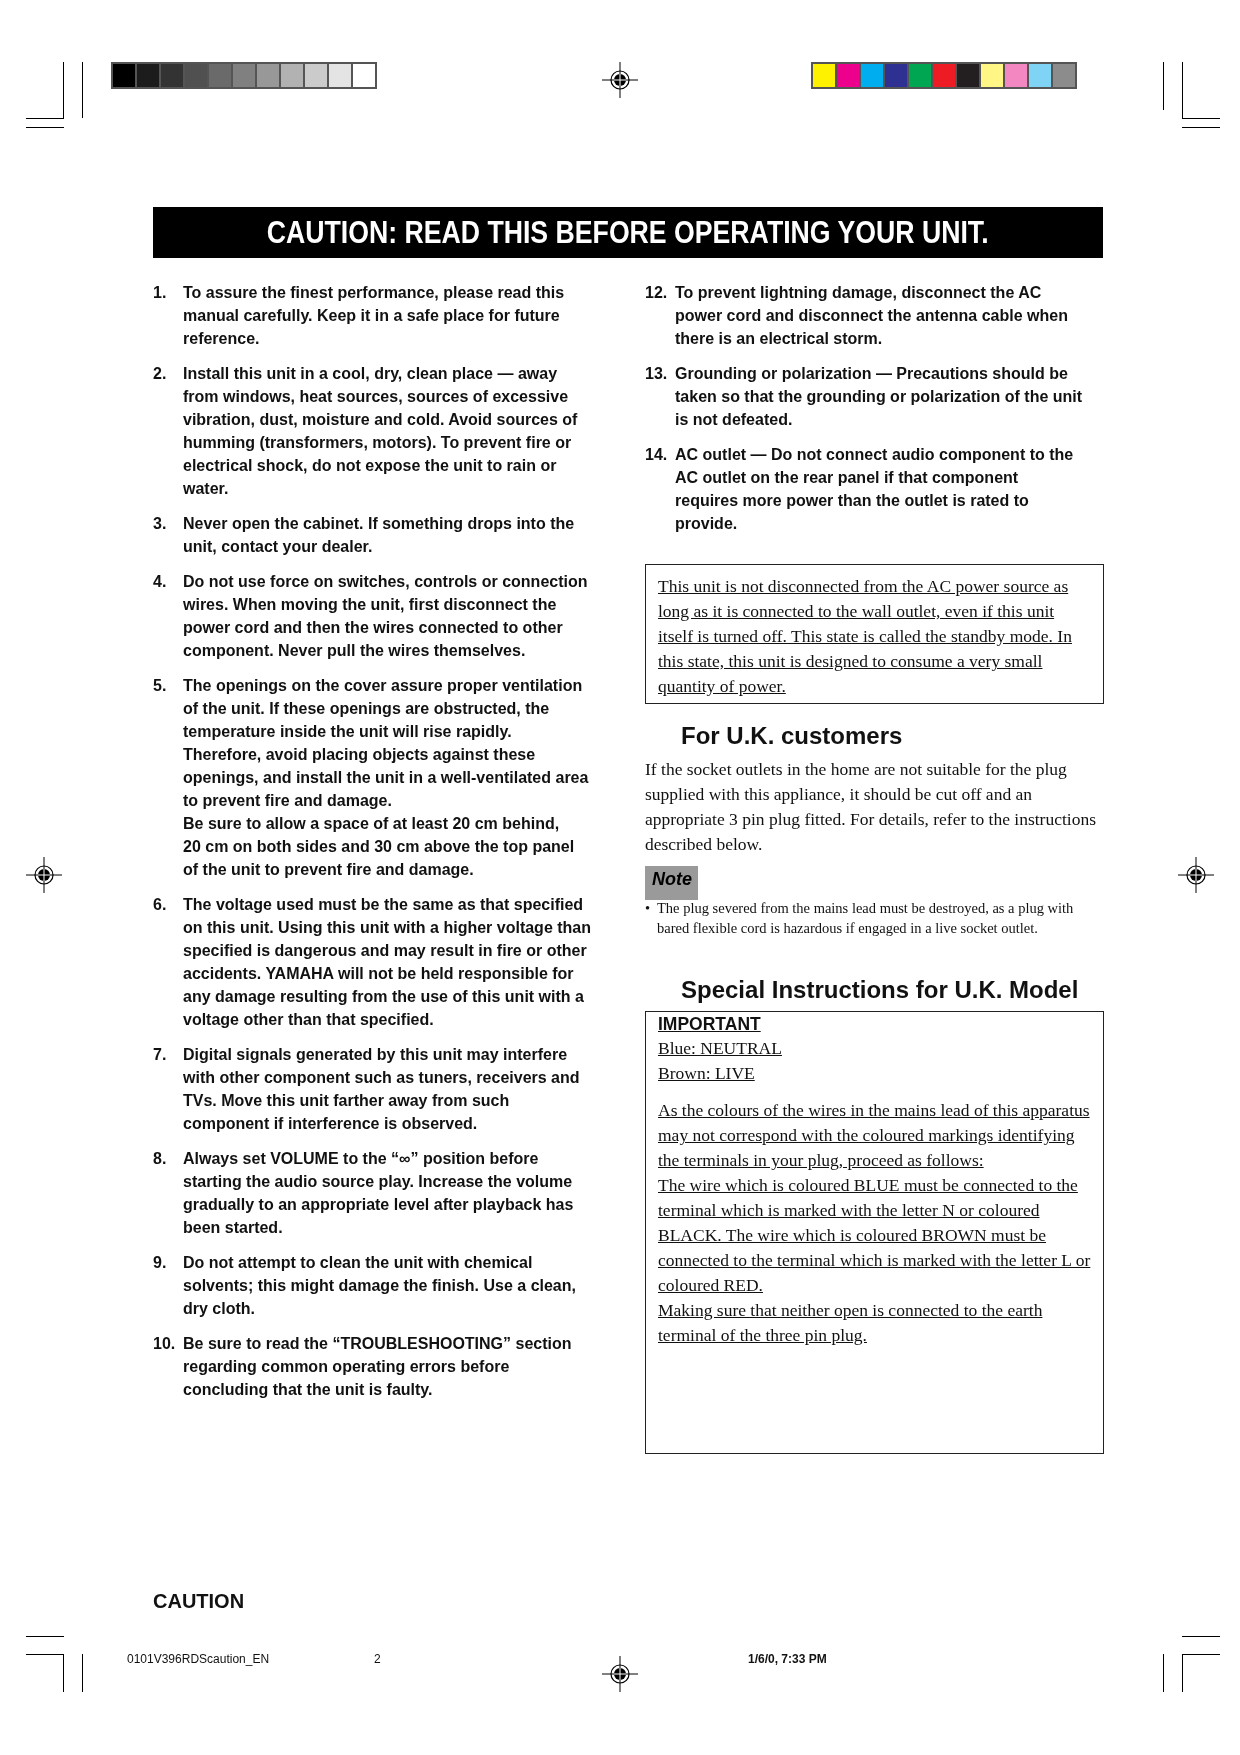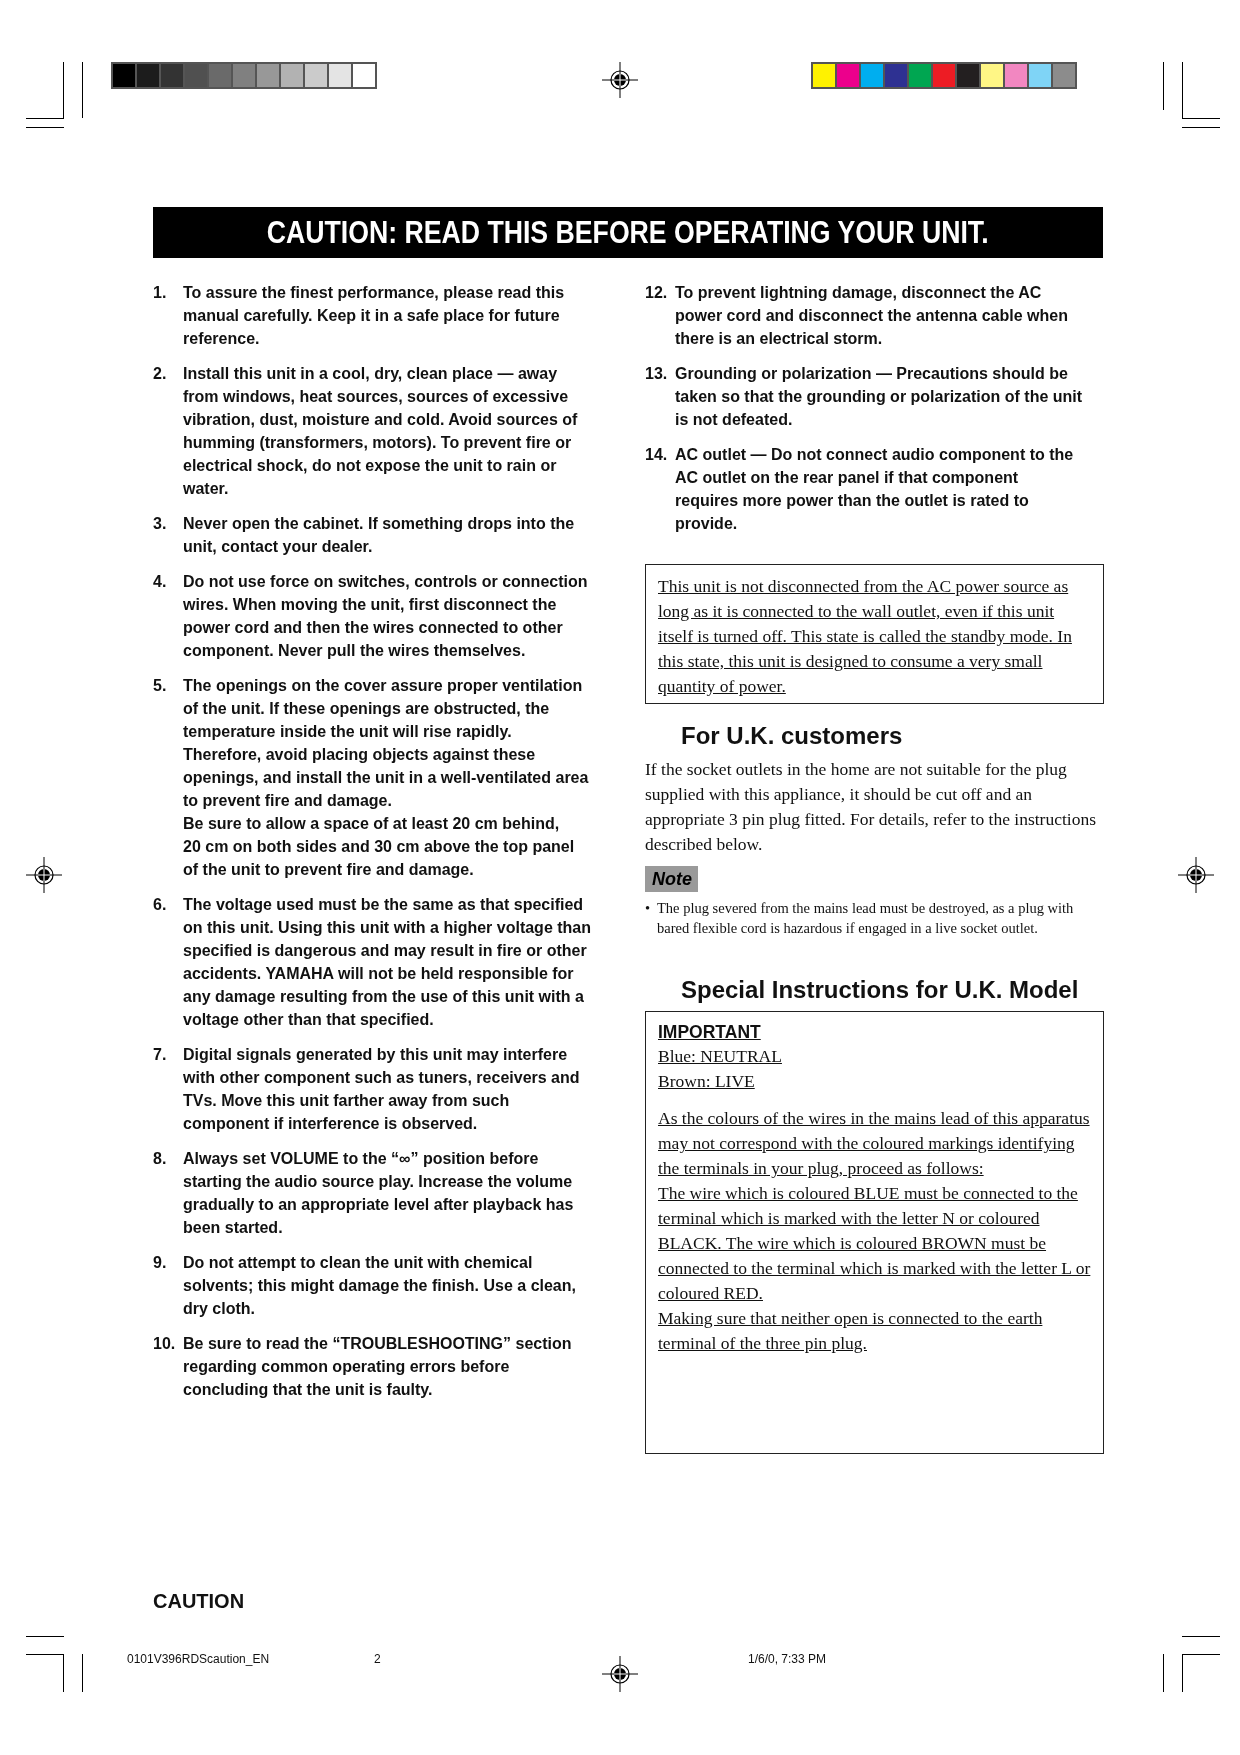--- a/index.html
+++ b/index.html
@@ -36,27 +36,27 @@
   .box { position: absolute; border: 1.5px solid #222; font-family: "Liberation Serif", serif; font-size: 17.5px; line-height: 25px; text-decoration: underline; }
   .standby-box { left: 645px; top: 564px; width: 459px; height: 140px; padding: 9px 12px; }
 
   .h2 { position: absolute; font-weight: bold; font-size: 24px; }
   .uk-heading { left: 681px; top: 722px; }
   .special-heading { left: 681px; top: 976px; }
 
   .serif-para { position: absolute; font-family: "Liberation Serif", serif; font-size: 17.5px; line-height: 25px; }
   .uk-para { left: 645px; top: 757px; width: 470px; }
 
-  .note-label { position: absolute; left: 645px; top: 866px; width: 53px; height: 26px; background: #9a9a9a;
+  .note-label { position: absolute; left: 645px; top: 866px; width: 53px; height: 34px; background: #9a9a9a;
                 font-weight: bold; font-style: italic; font-size: 18px; line-height: 26px; padding-left: 7px; color: #000; }
   .note-text { position: absolute; left: 645px; top: 898px; width: 460px; font-family: "Liberation Serif", serif;
                font-size: 14.5px; line-height: 20px; display: flex; }
   .note-text .bullet { width: 12px; flex: none; }
 
-  .important-box { left: 645px; top: 1011px; width: 459px; height: 443px; padding: 8px 12px; }
+  .important-box { left: 645px; top: 1011px; width: 459px; height: 443px; padding: 0 12px; }
   .important-box .imp-title { font-family: "Liberation Sans", sans-serif; font-weight: bold; font-size: 17.5px; line-height: 24px; }
   .important-box p { margin-bottom: 12px; }
   .important-box p.tight { margin-bottom: 0; }
 
   .footer-caution { position: absolute; left: 153px; top: 1590px; font-weight: bold; font-size: 20px; }
   .slug { position: absolute; top: 1652px; font-size: 12px; color: #111; }
 </style>
 </head>
 <body>
 
@@ -262,13 +262,13 @@
   <p class="tight">Blue: NEUTRAL</p>
   <p>Brown: LIVE</p>
   <p class="tight">As the colours of the wires in the mains lead of this apparatus may not correspond with the coloured markings identifying the terminals in your plug, proceed as follows:</p>
   <p class="tight">The wire which is coloured BLUE must be connected to the terminal which is marked with the letter N or coloured BLACK. The wire which is coloured BROWN must be connected to the terminal which is marked with the letter L or coloured RED.</p>
   <p class="tight">Making sure that neither open is connected to the earth terminal of the three pin plug.</p>
 </div>
 
 <div class="footer-caution">CAUTION</div>
 <div class="slug" style="left:112px;margin-left:15px;">0101V396RDScaution_EN</div>
 <div class="slug" style="left:374px;">2</div>
-<div class="slug" style="left:748px;">1/6/0, 7:33 PM</div>
+<div class="slug" style="left:748px;font-weight:bold;">1/6/0, 7:33 PM</div>
 
 </body></html>

